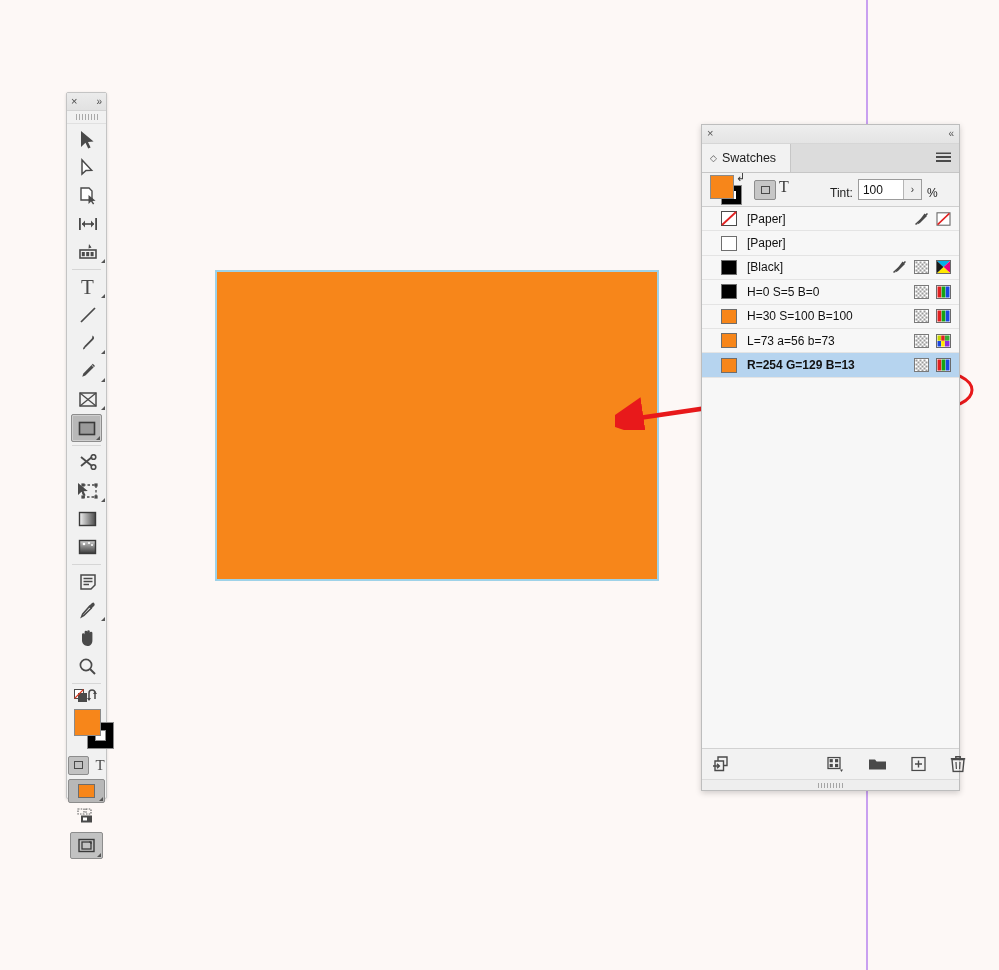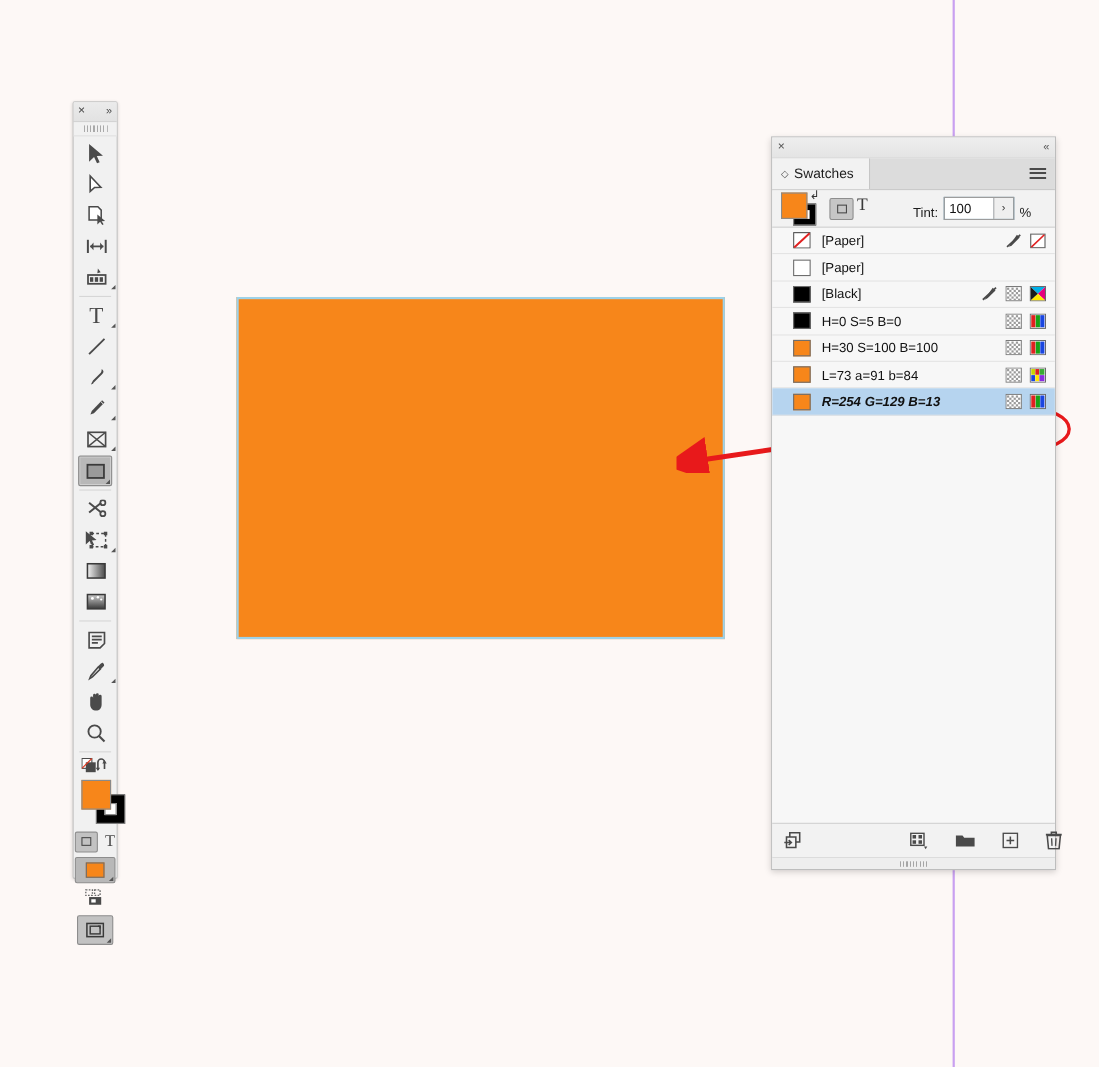--- a/index.html
+++ b/index.html
@@ -623,21 +623,21 @@
           <span class="ic"><svg width="15" height="14" viewBox="0 0 15 14">
               <rect x="0.5" y="0.5" width="14" height="13" fill="#fff" stroke="#6a6a6a"></rect>
               <rect x="1.5" y="1.5" width="3.8" height="11" fill="#e02020"></rect>
               <rect x="5.6" y="1.5" width="3.8" height="11" fill="#16a216"></rect>
               <rect x="9.7" y="1.5" width="3.8" height="11" fill="#1a46e0"></rect>
             </svg></span>
         </span>
       </div>
       <div class="sw-row">
         <div class="sw-chip" style="background:#f7861a"></div>
-        <span class="sw-name">L=73 a=91 b=84</span>
+        <span class="sw-name">L=73 a=56 b=73</span>
         <span class="sw-icons">
           <span class="ic"><svg width="15" height="14" viewBox="0 0 15 14">
               <rect x="0.5" y="0.5" width="14" height="13" fill="#fff" stroke="#7a7a7a"></rect>
               <g fill="#9a9a9a">
                 <rect x="1.5" y="1.5" width="2" height="2"></rect>
                 <rect x="5.5" y="1.5" width="2" height="2"></rect>
                 <rect x="9.5" y="1.5" width="2" height="2"></rect>
                 <rect x="3.5" y="3.5" width="2" height="2"></rect>
                 <rect x="7.5" y="3.5" width="2" height="2"></rect>
                 <rect x="11.5" y="3.5" width="2" height="2"></rect>
@@ -659,21 +659,21 @@
               <rect x="0.5" y="0.5" width="14" height="13" fill="#fff" stroke="#6a6a6a"></rect>
               <rect x="1.5" y="1.5" width="3.5" height="5.2" fill="#c8d400"></rect>
               <rect x="5.2" y="1.5" width="3.5" height="5.2" fill="#e02020"></rect>
               <rect x="8.9" y="1.5" width="4.6" height="5.2" fill="#3aaa35"></rect>
               <rect x="1.5" y="7" width="3.5" height="5.5" fill="#1a46e0"></rect>
               <rect x="5.2" y="7" width="3.5" height="5.5" fill="#ffe800"></rect>
               <rect x="8.9" y="7" width="4.6" height="5.5" fill="#8a2be2"></rect>
             </svg></span>
         </span>
       </div>
-      <div class="sw-row selected" style="background: rgb(182, 212, 239); font-style: italic;">
+      <div class="sw-row selected" style="background: rgb(182, 212, 239);">
         <div class="sw-chip" style="background:#f7861a"></div>
         <span class="sw-name">R=254 G=129 B=13</span>
         <span class="sw-icons">
           <span class="ic"><svg width="15" height="14" viewBox="0 0 15 14">
               <rect x="0.5" y="0.5" width="14" height="13" fill="#fff" stroke="#7a7a7a"></rect>
               <g fill="#9a9a9a">
                 <rect x="1.5" y="1.5" width="2" height="2"></rect>
                 <rect x="5.5" y="1.5" width="2" height="2"></rect>
                 <rect x="9.5" y="1.5" width="2" height="2"></rect>
                 <rect x="3.5" y="3.5" width="2" height="2"></rect>

